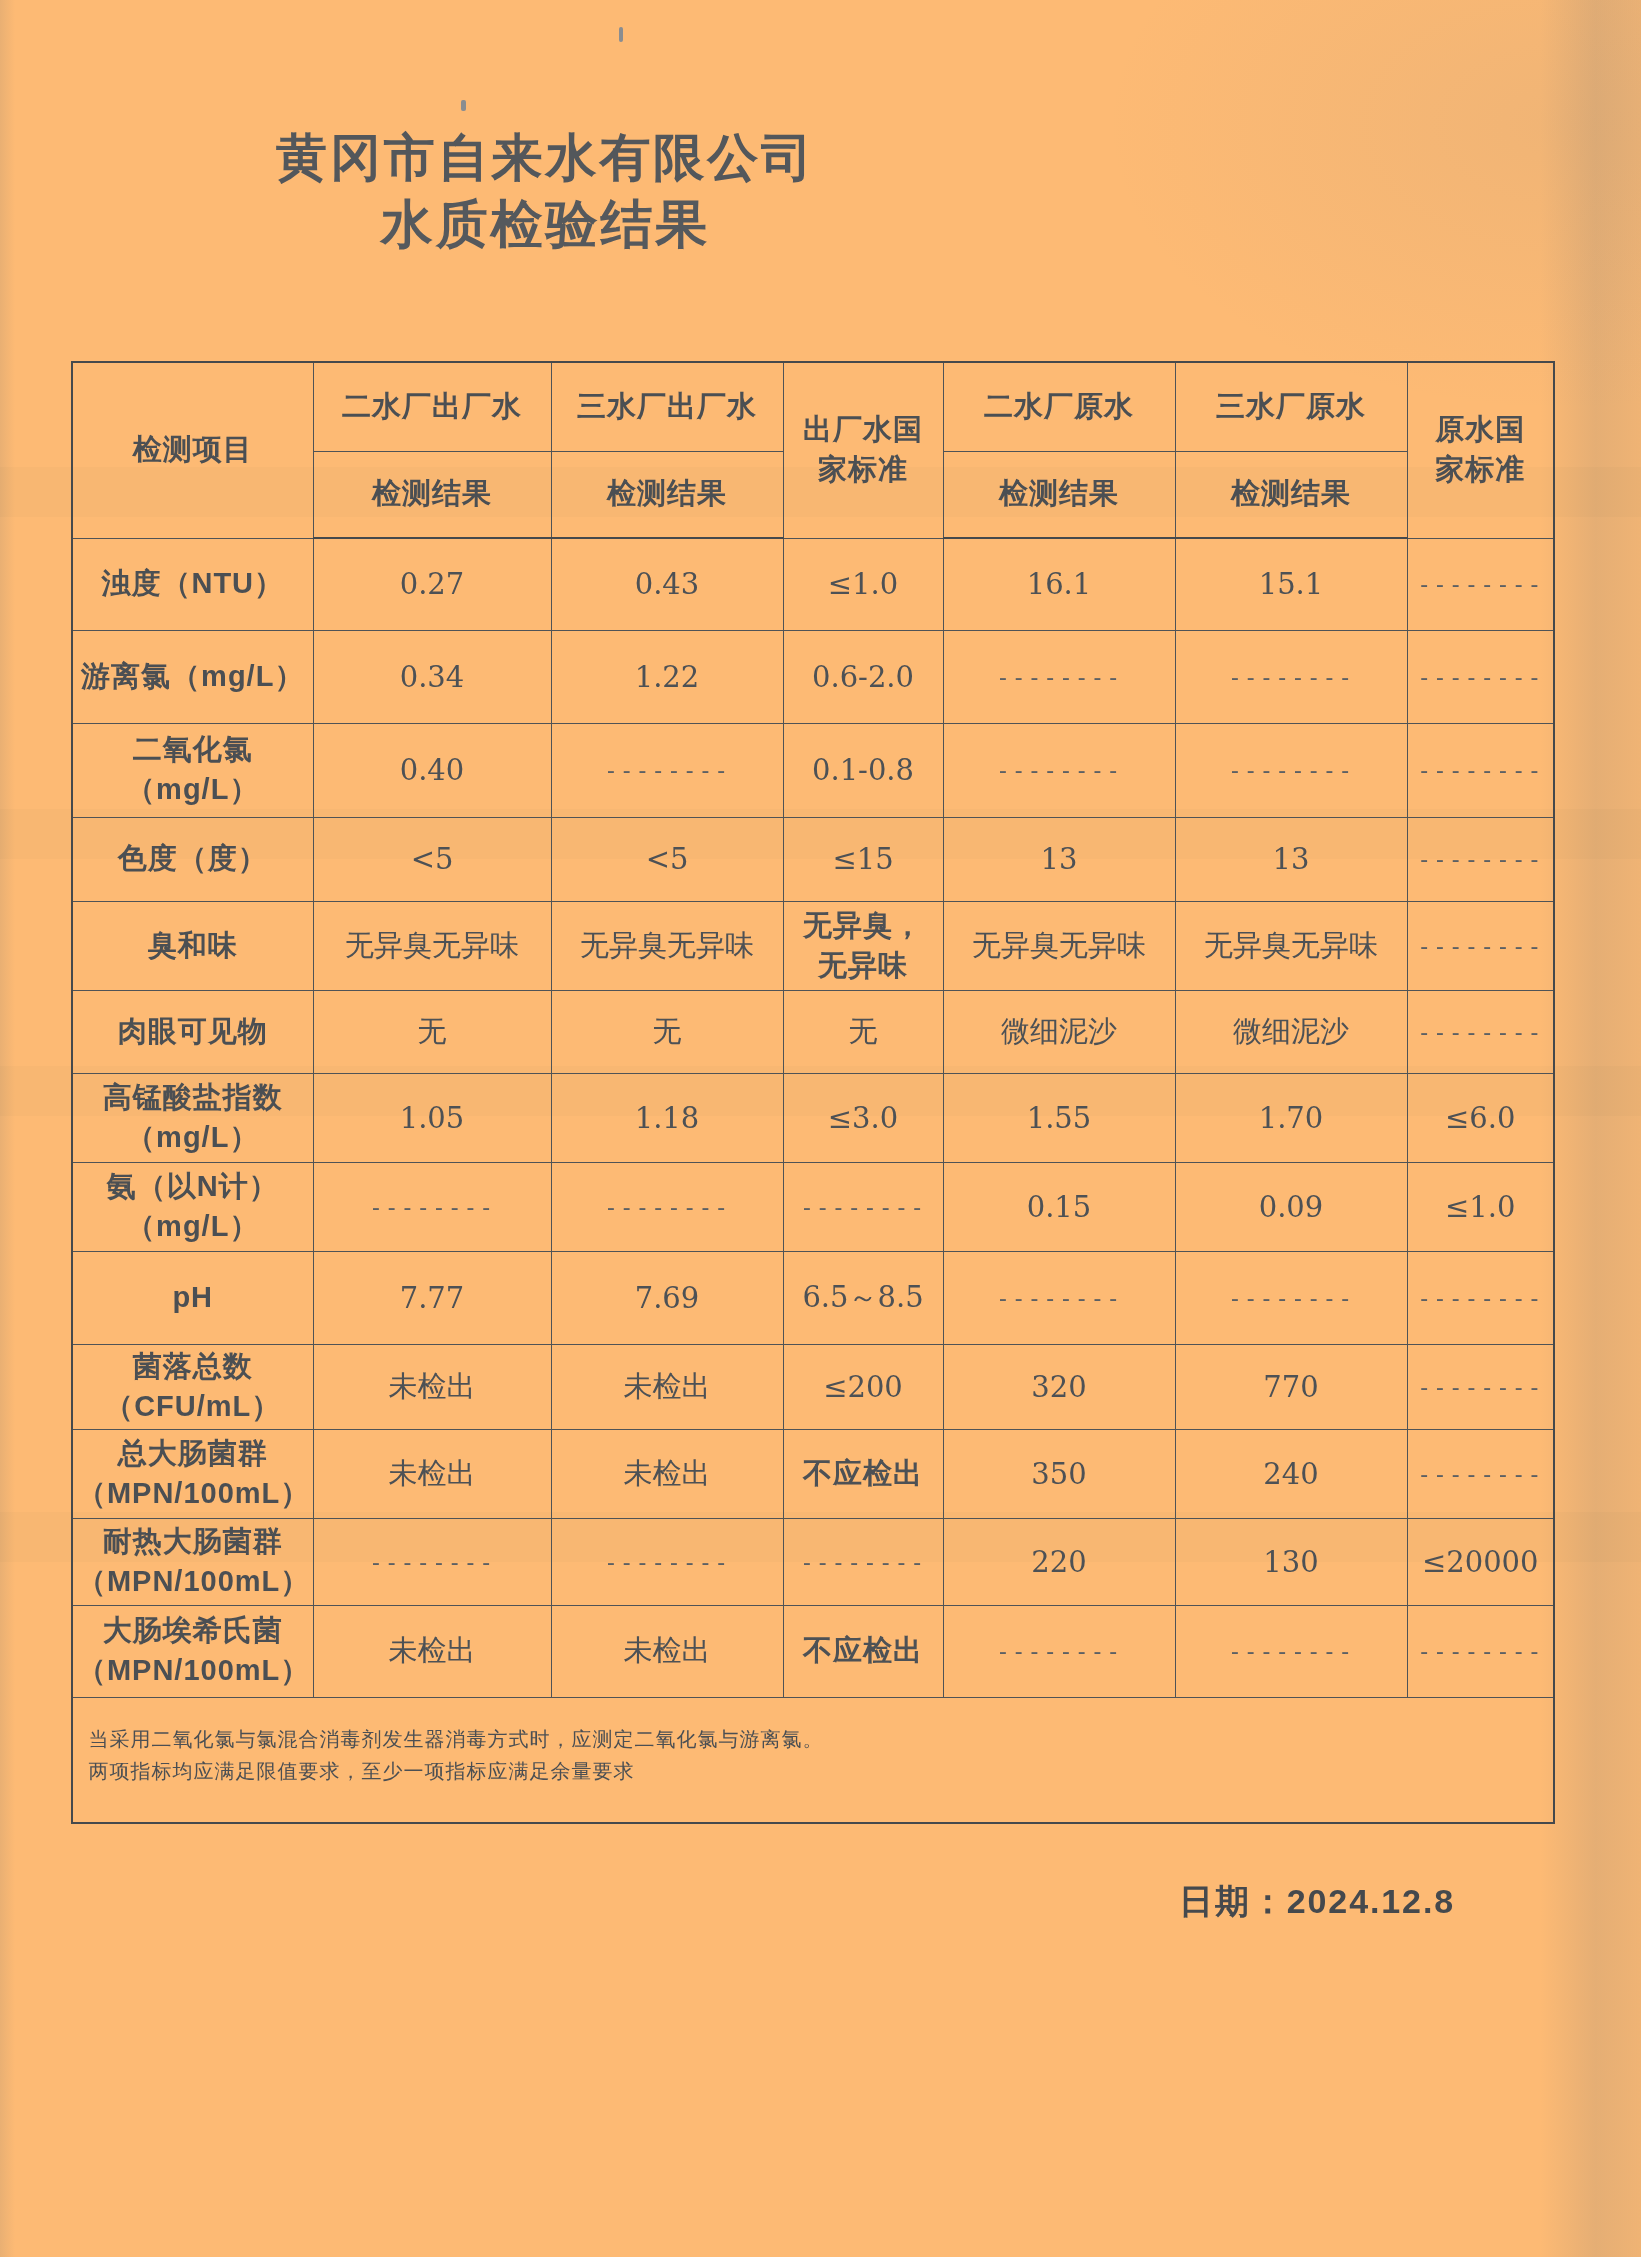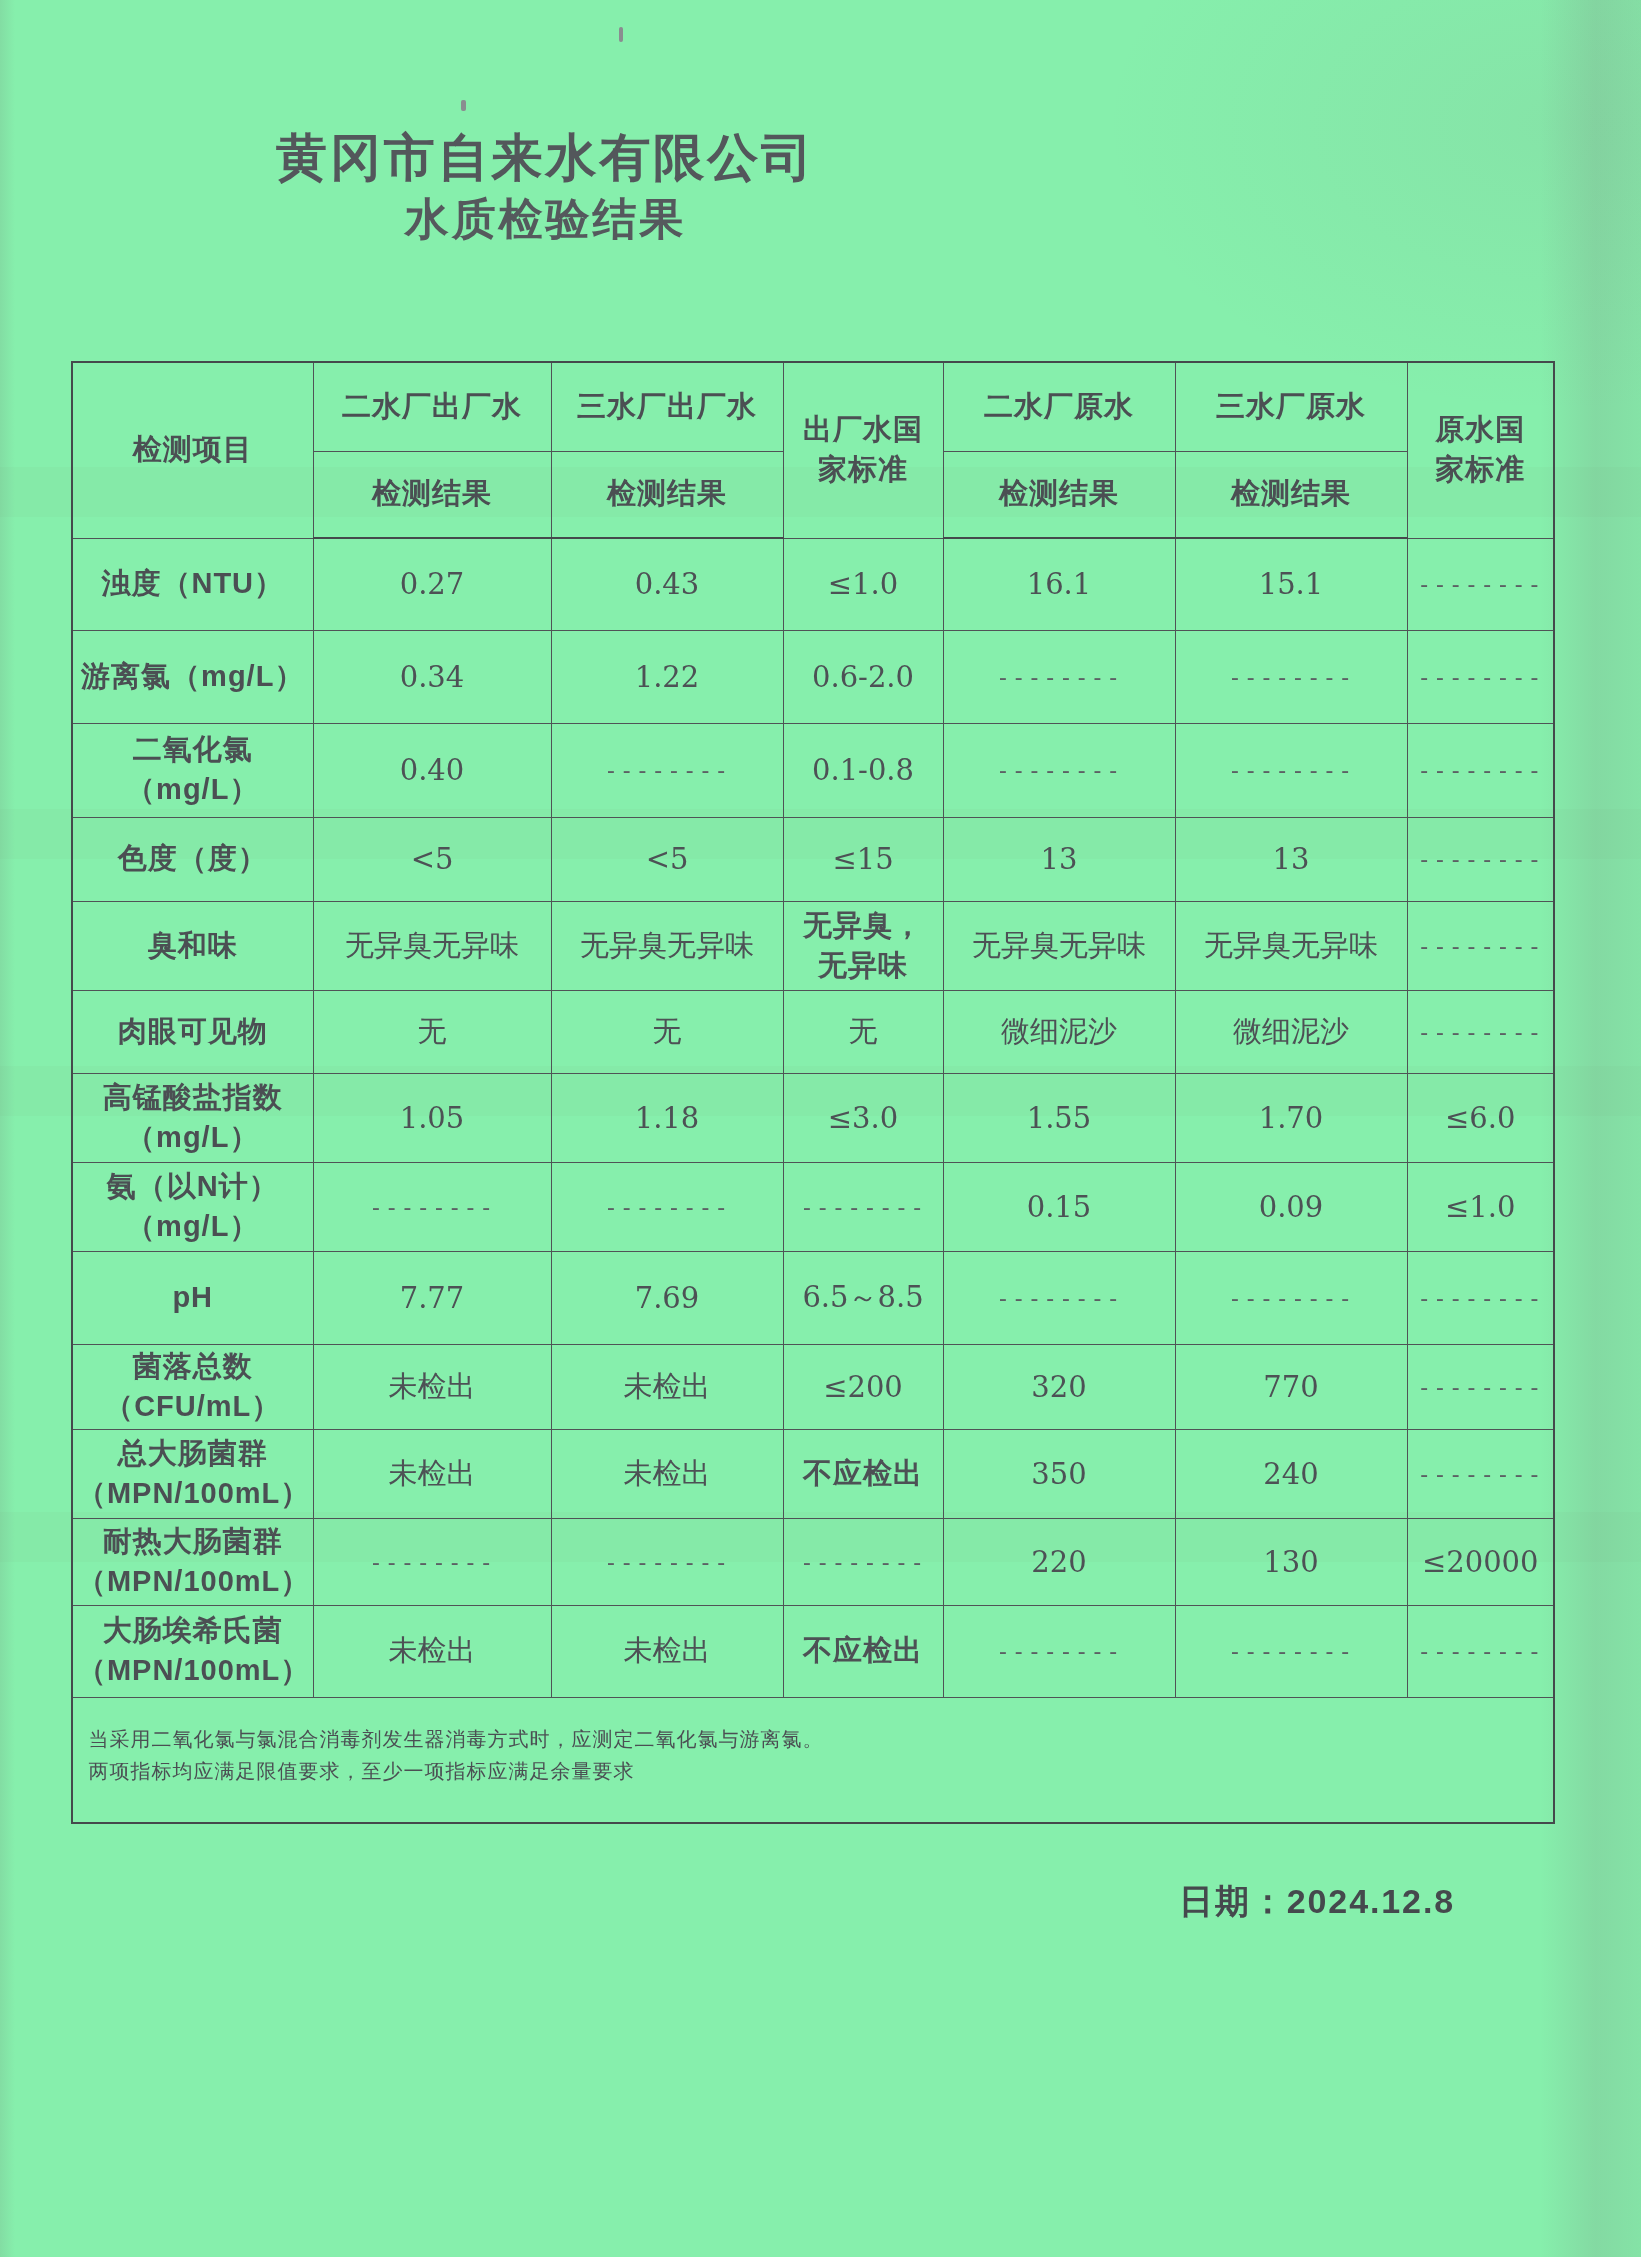--- a/index.html
+++ b/index.html
@@ -1,36 +1,36 @@
 <!DOCTYPE html>
 <html><head>
 <meta charset="utf-8">
 <style>
   html,body{margin:0;padding:0;background:#e9e9e7;}
   .page{
     position:relative;
     width:1641px;height:2257px;
-    background:#86efac;
+    background:#fdba74;
     overflow:hidden;
     font-family:"Liberation Sans", sans-serif;
     color:#4d5155;
   }
   
   .band-right{position:absolute;top:0;right:0;width:101px;height:2257px;
     background:linear-gradient(to right, rgba(120,120,118,0) 0%, rgba(120,120,118,0.18) 55%, rgba(120,120,118,0.10) 100%);}
   .band-topright{position:absolute;top:0;right:0;width:541px;height:415px;
     background:radial-gradient(ellipse at 85% 30%, rgba(130,130,128,0.10), rgba(130,130,128,0) 70%);}
   .band-left{position:absolute;top:0;left:0;width:15.4px;height:2257px;
     background:linear-gradient(to right, rgba(110,110,108,0.14), rgba(110,110,108,0));}
   .hband{position:absolute;left:0;width:1641px;height:50px;background:rgba(100,100,98,0.035);}
   .speck{position:absolute;background:#8a8d90;border-radius:1.9px;}
   .title1{position:absolute;top:124px;left:0;width:1091px;text-align:center;
     font-size:51px;font-weight:600;letter-spacing:2.9px;color:#53575b;}
   .title2{position:absolute;top:190px;left:0;width:1091px;text-align:center;
-    font-size:44px;font-weight:600;letter-spacing:2.9px;color:#55595d;}
+    font-size:52px;font-weight:600;letter-spacing:2.9px;color:#55595d;}
   
   .wqtable{
     position:absolute;left:71px;top:361px;
     border-collapse:collapse;table-layout:fixed;
     width:1482px;
     font-size:29px;
   }
   .wqtable th,.wqtable td{
     border:1.9px solid #4f5356;
     text-align:center;vertical-align:middle;

